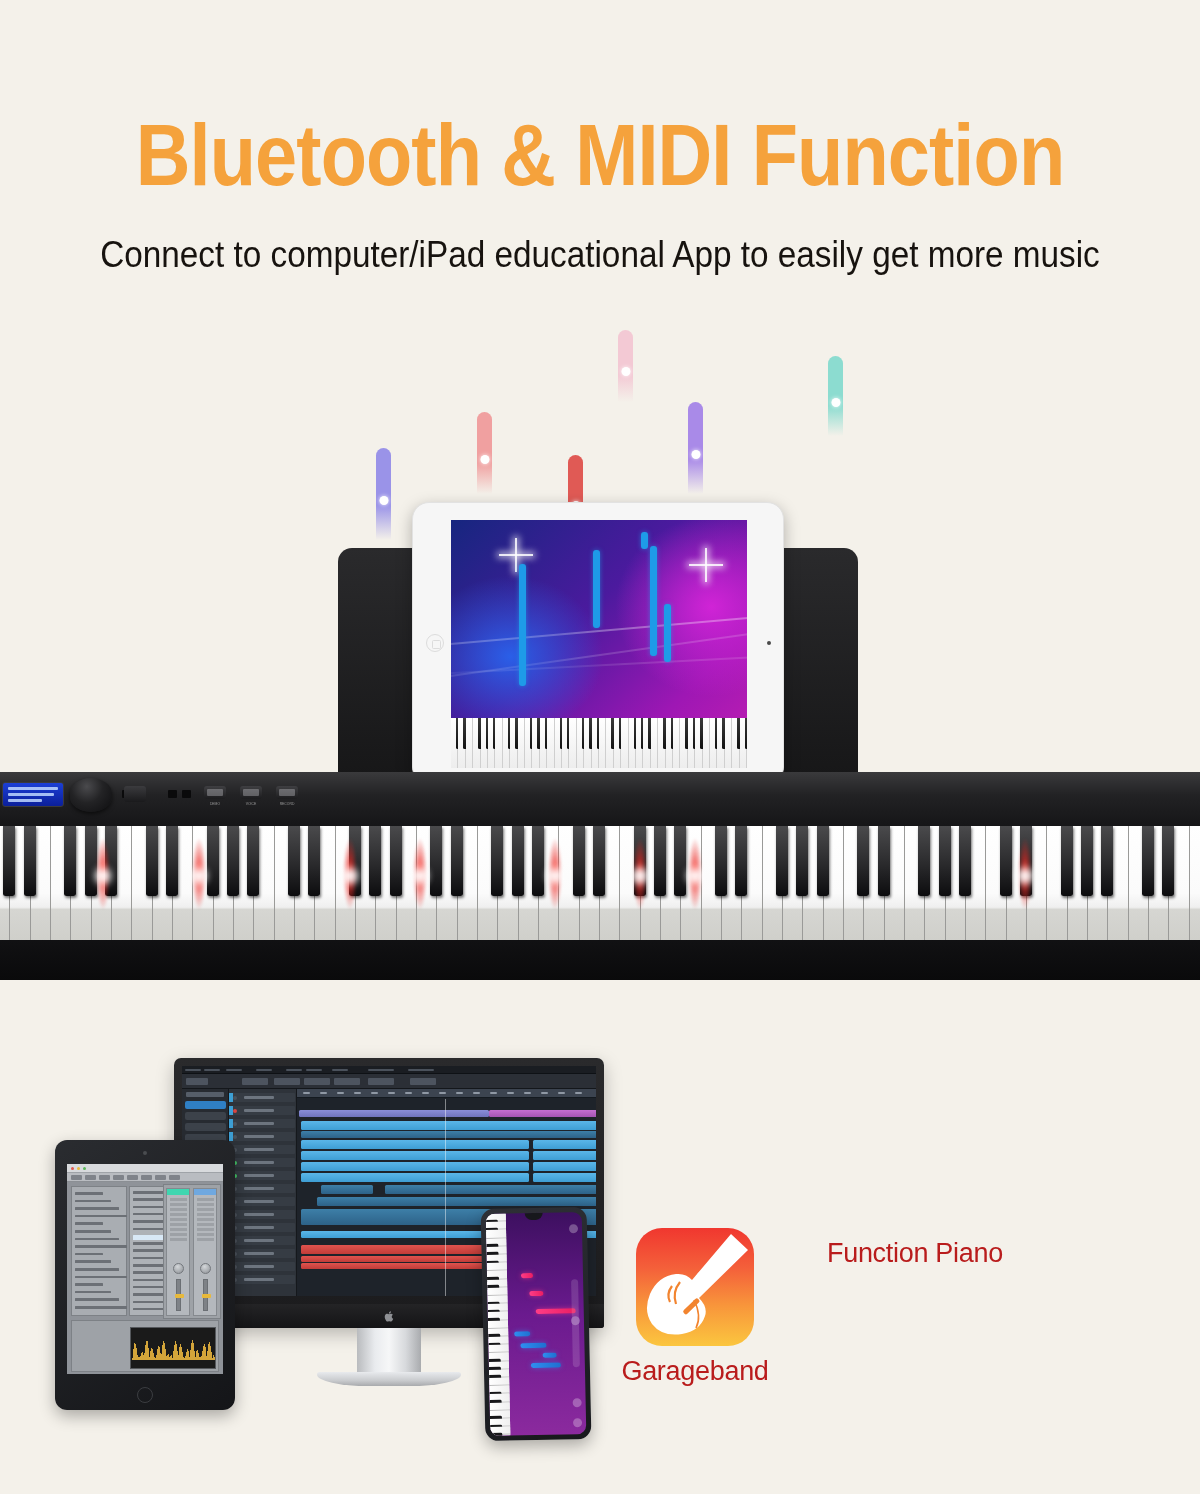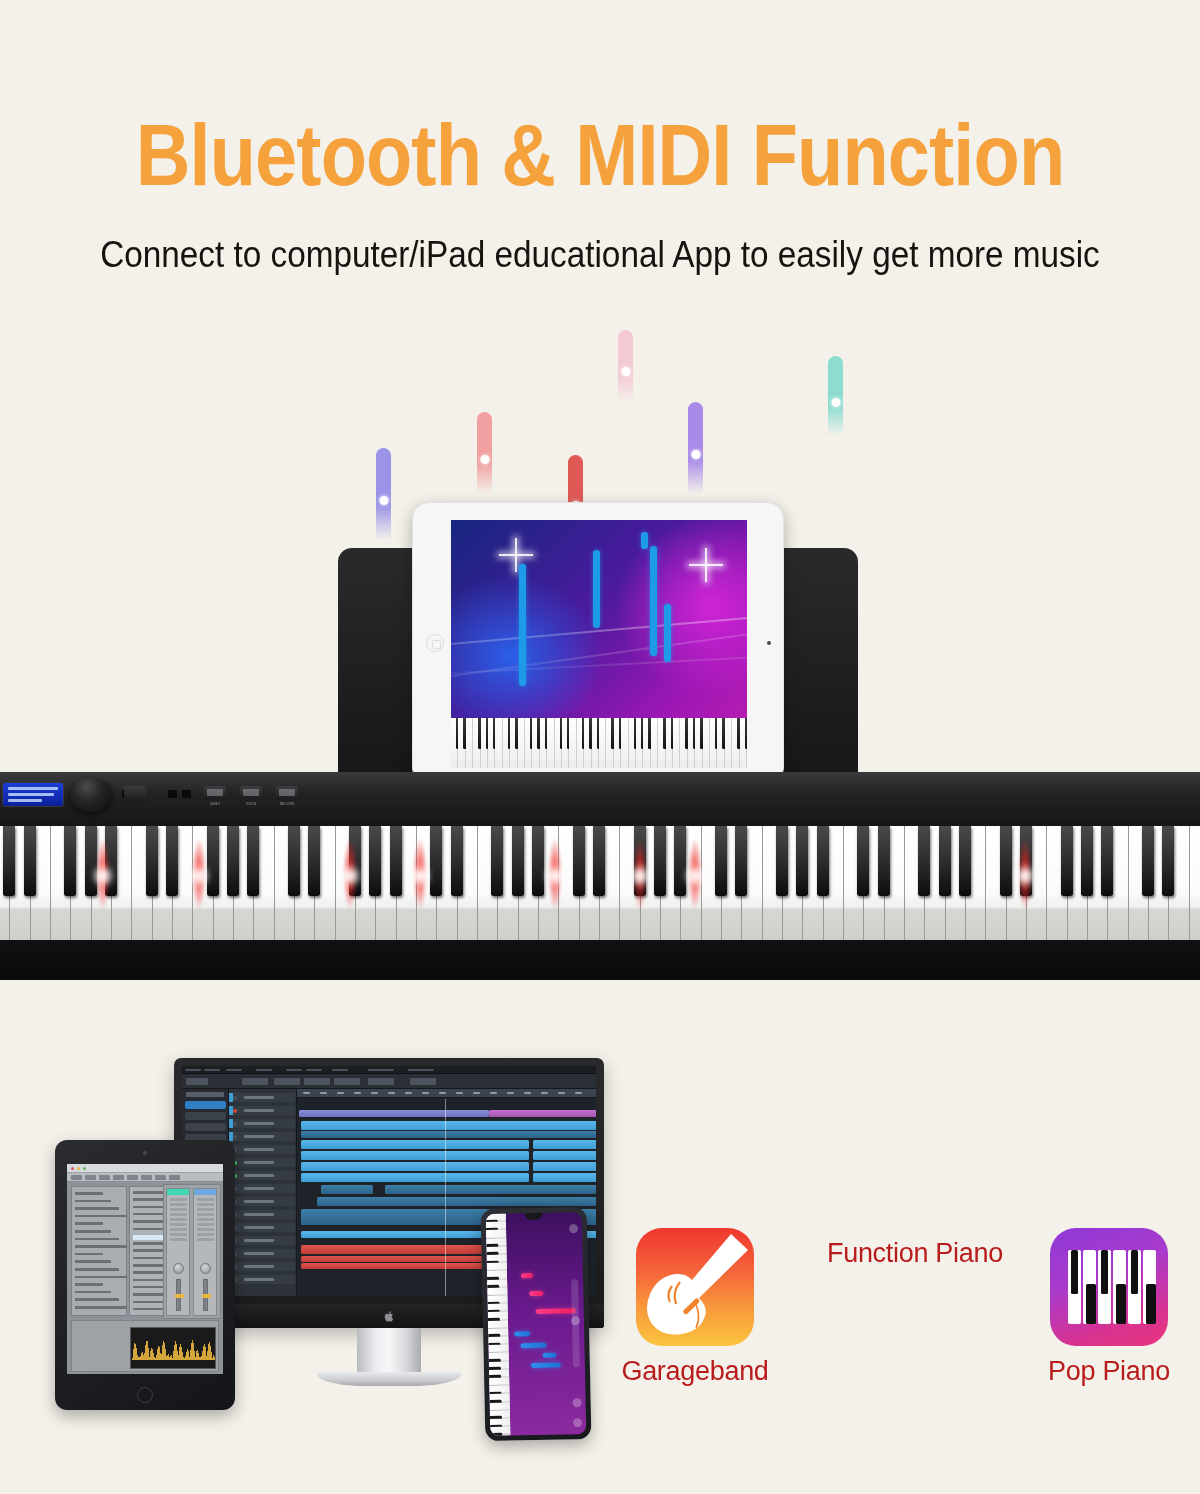--- a/index.html
+++ b/index.html
@@ -966,32 +966,13 @@
         <path fill="none" stroke="#f2842f" stroke-width="1.6" d="M58 72 Q66 88 60 100"></path>
       </svg>
     </div>
     <div class="app-label">Garageband</div>
   </div>
 
   <div class="app" style="left:207px;">
     <div class="app-label">Function Piano</div>
   </div>
 
-  <div class="app" style="left:414px;">
-    <div class="app-icon pp">
-      <div id="popKeys">
-          <div class="pop-k" style="left: 18px; top: 22px; width: 13px; height: 74px;"></div>
-          <div class="pop-k" style="left: 33px; top: 22px; width: 13px; height: 74px;"></div>
-          <div class="pop-k" style="left: 48px; top: 22px; width: 13px; height: 74px;"></div>
-          <div class="pop-k" style="left: 63px; top: 22px; width: 13px; height: 74px;"></div>
-          <div class="pop-k" style="left: 78px; top: 22px; width: 13px; height: 74px;"></div>
-          <div class="pop-k" style="left: 93px; top: 22px; width: 13px; height: 74px;"></div>
-          <div class="pop-b" style="left: 21px; top: 22px; width: 7px; height: 44px;"></div>
-          <div class="pop-b" style="left: 51px; top: 22px; width: 7px; height: 44px;"></div>
-          <div class="pop-b" style="left: 81px; top: 22px; width: 7px; height: 44px;"></div>
-          <div class="pop-b" style="left: 36px; top: 56px; width: 10px; height: 40px;"></div>
-          <div class="pop-b" style="left: 66px; top: 56px; width: 10px; height: 40px;"></div>
-          <div class="pop-b" style="left: 96px; top: 56px; width: 10px; height: 40px;"></div>
-        </div>
-    </div>
-    <div class="app-label">Pop Piano</div>
-  </div>
 </div>
 
 </body></html>

